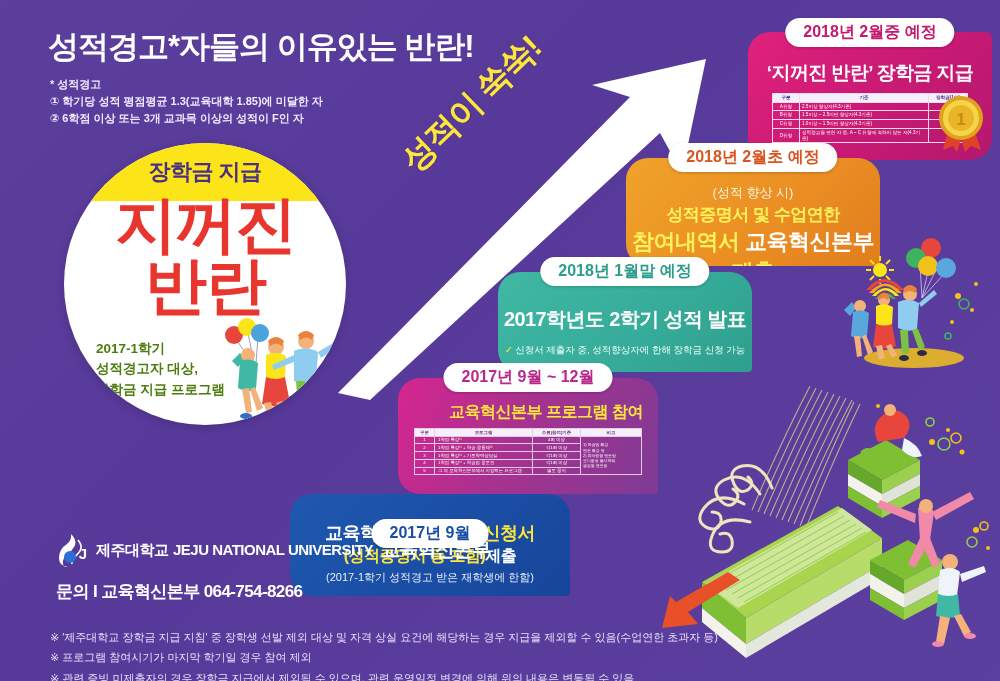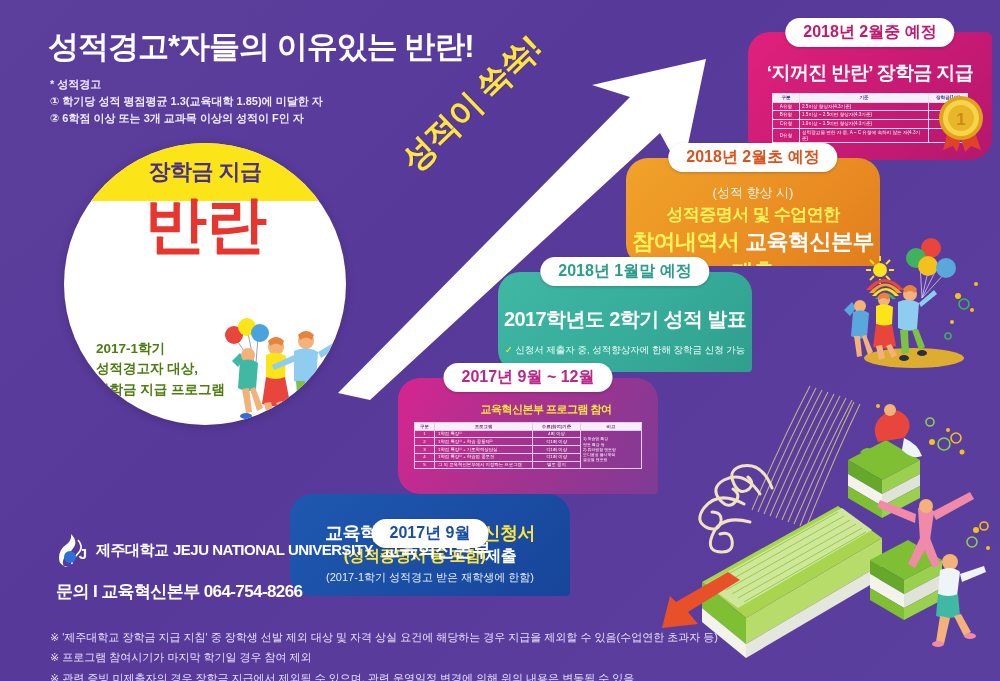--- a/index.html
+++ b/index.html
@@ -101,21 +101,21 @@
   #card3 .chip{color:#2c9d8b;}
   #card3 .l1{font-size:20px;font-weight:bold;margin-top:12px;letter-spacing:-.6px;}
   #card3 .l2{font-size:9.5px;margin-top:11px;color:#ecfffb;}
   #card3 .l2 .chk{color:#fde63c;font-weight:bold;}
 
   
   #card2{left:398px;top:378px;width:260px;height:116px;}
   #card2 .body{background:linear-gradient(115deg,#d6258f 0%,#a8328f 45%,#7e3b95 100%);
     border-bottom-right-radius:4px;}
   #card2 .chip{color:#b9278a;}
-  #card2 .heading{font-size:11px;font-weight:bold;color:#fde63c;margin-top:2px;letter-spacing:-.5px;padding-left:36px;}
+  #card2 .heading{font-size:16px;font-weight:bold;color:#fde63c;margin-top:2px;letter-spacing:-.5px;padding-left:36px;}
 
   .prog-table{width:228px;margin:5px auto 0;border-collapse:collapse;
     font-size:4.4px;color:#ffffff;table-layout:fixed;}
   .prog-table th,.prog-table td{border:.5px solid #e7c9e8;padding:.5px 1px;line-height:1.3;}
   .prog-table th{background:#f5eefb;color:#6b2a78;font-weight:bold;text-align:center;}
   .prog-table td.c{text-align:center;}
   .prog-table td.l{text-align:left;padding-left:3px;}
   .prog-table td.note{text-align:left;font-size:3.9px;line-height:1.35;padding:1px 2px;}
 
   
@@ -155,20 +155,21 @@
     <div>* 성적경고</div>
     <div>① 학기당 성적 평점평균 1.3(교육대학 1.85)에 미달한 자</div>
     <div>② 6학점 이상 또는 3개 교과목 이상의 성적이 F인 자</div>
   </div>
 
   <div class="circle">
     <div class="circle-band">
       <span>장학금 지급</span>
     </div>
     <div class="circle-main">
+      <div>지꺼진</div>
       <div>반란</div>
     </div>
 
     <svg class="c-people" viewBox="0 0 130 122">
       <g stroke="#9aa0b5" stroke-width="1" fill="none">
         <path d="M22 36 L38 60"></path>
           <path d="M34 30 L40 60"></path>
           <path d="M44 34 L42 60"></path>
       </g>
       <circle cx="20" cy="32" r="9" fill="#e8453c"></circle>

